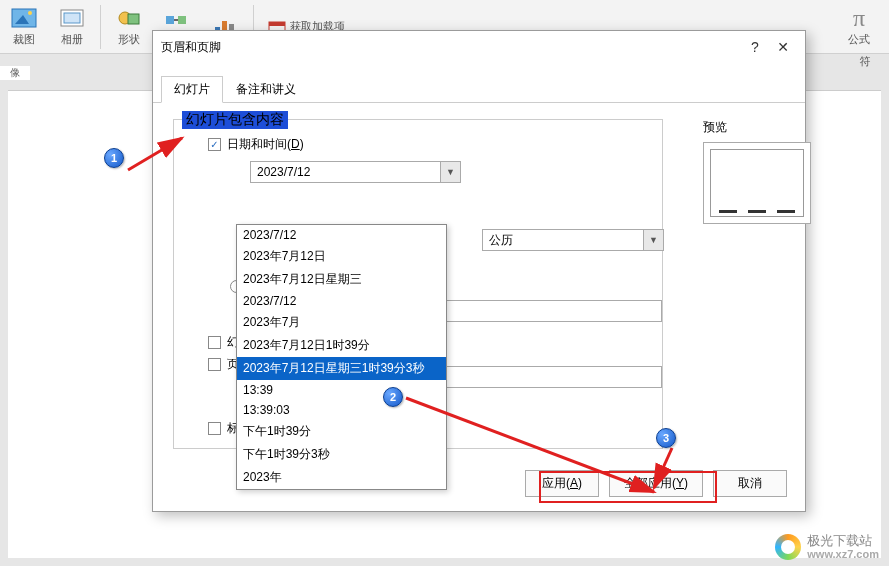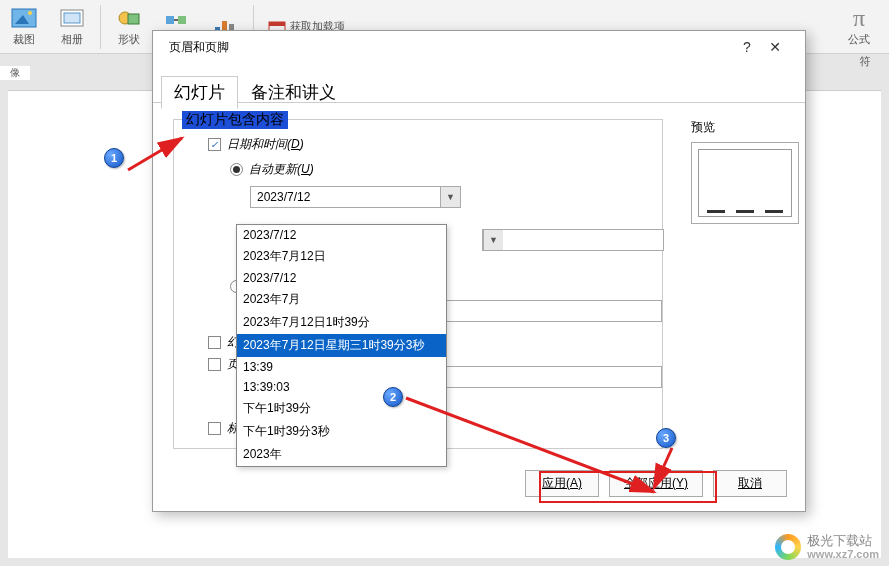--- a/index.html
+++ b/index.html
@@ -11,40 +11,40 @@
   .ribbon-icon { width: 28px; height: 24px; display: flex; align-items: center; justify-content: center; }
   .ribbon-sep { width: 1px; height: 44px; background: #d0d0d0; }
   
   .gray-panel { position:absolute; left:0; top:54px; bottom:0; width:100%; background:#e6e6e6; }
   .gray-panel-inner { position:absolute; left:0; top:12px; width:30px; height:14px; background:#fff; font-size:10px; color:#666; text-align:center; }
   .white-canvas { position:absolute; left:8px; top:36px; right:8px; bottom:8px; background:#fff; border-top:1px solid #ccc; }
   .right-label { position:absolute; right:4px; top:0px; width:40px; font-size:11px; color:#555; text-align:center; }
   
   
   .dialog { position: absolute; left: 152px; top: 30px; width: 654px; height: 482px; background: #fff; border: 1px solid #9b9b9b; box-shadow: 4px 4px 12px rgba(0,0,0,0.25); z-index: 10; }
-  .dlg-title { height: 32px; display: flex; align-items: center; padding: 0 16px; font-size: 12px; }
+  .dlg-title { height: 32px; display: flex; align-items: center; padding: 0 8px; font-size: 12px; }
   .dlg-title-text { flex: 1; }
   .dlg-title-btn { width: 28px; height: 24px; display:flex; align-items:center; justify-content:center; font-size:14px; color:#333; }
   
   .tabs { display:flex; align-items:flex-end; height:26px; padding-left:8px; border-bottom:1px solid #ccc; margin-top:14px;}
-  .tab { padding: 4px 12px; border:1px solid transparent; position:relative; top:7px; font-size:17px;}
+  .tab { padding: 4px 12px; border:1px solid transparent; position:relative; top:1px; font-size:12px;}
   .tab.active { border:1px solid #ccc; border-bottom:1px solid #fff; background:#fff;}
   
   .dlg-body { padding: 16px 20px 10px 20px; position:relative; height: 360px;}
   .groupbox { border:1px solid #ccc; padding: 16px 14px 14px 14px; position:relative; }
   .groupbox-label { position:absolute; top:-9px; left:8px; background:#1d4ed8; padding:0 4px; font-size:14px; }
   .left-group { width: 490px; height: 330px; float:left; }
-  .preview-area { position:absolute; right:16px; top:16px; width:110px;padding-left:12px; }
+  .preview-area { position:absolute; right:4px; top:16px; width:110px;padding-left:12px; }
   .preview-label { font-size:12px; margin-bottom:6px; }
   .preview-box { width:108px; height:82px; border:1px solid #aaa; background:#fff; position:relative; }
   .preview-slide { position:absolute; left:6px; top:6px; right:6px; bottom:6px; border:1px solid #999; background:#fff; }
   .preview-footer { position:absolute; bottom:2px; left:8px; right:8px; height:4px; display:flex; justify-content:space-between; }
   .preview-footer div { width:18px; height:3px; background:#333; }
   
-  .row { display:flex; align-items:center; gap:6px; margin-bottom:8px;font-style:italic; }
+  .row { display:flex; align-items:center; gap:6px; margin-bottom:8px; }
   .row.indent1 { padding-left: 20px; }
   .row.indent2 { padding-left: 42px; }
   .checkbox { width:13px; height:13px; border:1px solid #888; display:inline-flex; align-items:center; justify-content:center; font-size:10px; color:#2a6dc0; }
   .checkbox.checked::after { content:"✓"; }
   .radio { width:13px; height:13px; border:1px solid #888; border-radius:50%; display:inline-flex; align-items:center; justify-content:center; }
   .radio.checked::after { content:""; width:7px; height:7px; background:#333; border-radius:50%; }
   
   .combo { border:1px solid #aaa; height:22px; display:flex; align-items:center; background:#fff; position:relative;}
   .combo-text { flex:1; padding:0 6px; font-size:12px; }
   .combo-btn { width:20px; height:100%; border-left:1px solid #aaa; background:#e8e8e8; display:flex; align-items:center; justify-content:center; font-size:9px; color:#555;}
@@ -57,21 +57,21 @@
   .lang-row { position:absolute; left: 308px; top: 55px; }
   .lang-combo { width:182px; margin-top:4px; }
   .cal-row { position:absolute; left: 308px; top: 105px; }
   .cal-combo { width:182px; margin-top:4px; }
   
   .textfield { border:1px solid #aaa; height:22px; background:#fff; padding:0 6px; }
   .tf1 { position:absolute; left:98px; top:180px; width:390px; }
   .tf2 { position:absolute; left:98px; top:246px; width:390px; }
   
   .dlg-buttons { position:absolute; bottom:14px; right:18px; display:flex; gap:10px; align-items:center;}
-  .btn { border:1px solid #aaa; background:#fafafa; padding:4px 14px; font-size:12px; min-width:74px; text-align:center;text-decoration:underline;}
+  .btn { border:1px solid #aaa; background:#fafafa; padding:4px 14px; font-size:12px; min-width:74px; text-align:center;}
   .highlight-box { position:absolute; border:2px solid #e02020; pointer-events:none; }
   
   
   .anno-circle { position:absolute; width:20px; height:20px; border-radius:50%; background:radial-gradient(circle at 30% 30%, #6aa8ff, #1358c9); color:#fff; font-size:11px; font-weight:bold; display:flex; align-items:center; justify-content:center; border:1px solid #0a3d8f; box-shadow:1px 1px 2px rgba(0,0,0,0.3); z-index:100;}
   
   
   .arrow-svg { position:absolute; z-index:50; pointer-events:none; }
   
   
   .watermark { position:absolute; right:10px; bottom:6px; display:flex; align-items:center; gap:6px; z-index:200; }
@@ -170,40 +170,37 @@
 
   <div class="dlg-body">
     <div class="groupbox left-group">
       <span class="groupbox-label">幻灯片包含内容</span>
 
       <div class="row indent1">
         <span class="checkbox checked"></span>
         <span>日期和时间(<u class="acc">D</u>)</span>
       </div>
 
-      <div class="row indent2">
-        <span class="radio checked"></span>
-        <span>自动更新(<u class="acc">U</u>)</span>
-      </div>
 
       <div class="combo date-combo">
         <span class="combo-text">2023/7/12</span>
         <span class="combo-btn">▼</span>
       </div>
 
       <div class="lang-row">
         <div style="font-size:12px; visibility:hidden;">语言(国家/地区)(<u>L</u>):</div>
         <div class="combo lang-combo" style="visibility:hidden;">
           <span class="combo-text"></span>
           <span class="combo-btn">▼</span>
         </div>
       </div>
 
       <div class="cal-row">
         <div class="combo cal-combo">
+          <span class="combo-text">公历</span>
           <span class="combo-btn">▼</span>
         </div>
       </div>
 
       <div class="row indent2" style="position:absolute; top:160px;">
         <span class="radio"></span>
       </div>
       <div class="textfield tf1"></div>
 
       <div class="row indent1" style="position:absolute; top:214px;">
@@ -218,20 +215,21 @@
       <div class="textfield tf2"></div>
 
       <div class="row indent1" style="position:absolute; top:300px;">
         <span class="checkbox"></span>
         <span>标题幻</span>
       </div>
 
       <div class="dropdown-list">
         <div class="dropdown-item">2023/7/12</div>
         <div class="dropdown-item">2023年7月12日</div>
+        <div class="dropdown-item">2023年7月12日星期三</div>
         <div class="dropdown-item">2023/7/12</div>
         <div class="dropdown-item">2023年7月</div>
         <div class="dropdown-item">2023年7月12日1时39分</div>
         <div class="dropdown-item selected">2023年7月12日星期三1时39分3秒</div>
         <div class="dropdown-item">13:39</div>
         <div class="dropdown-item">13:39:03</div>
         <div class="dropdown-item">下午1时39分</div>
         <div class="dropdown-item">下午1时39分3秒</div>
         <div class="dropdown-item">2023年</div>
       </div>

